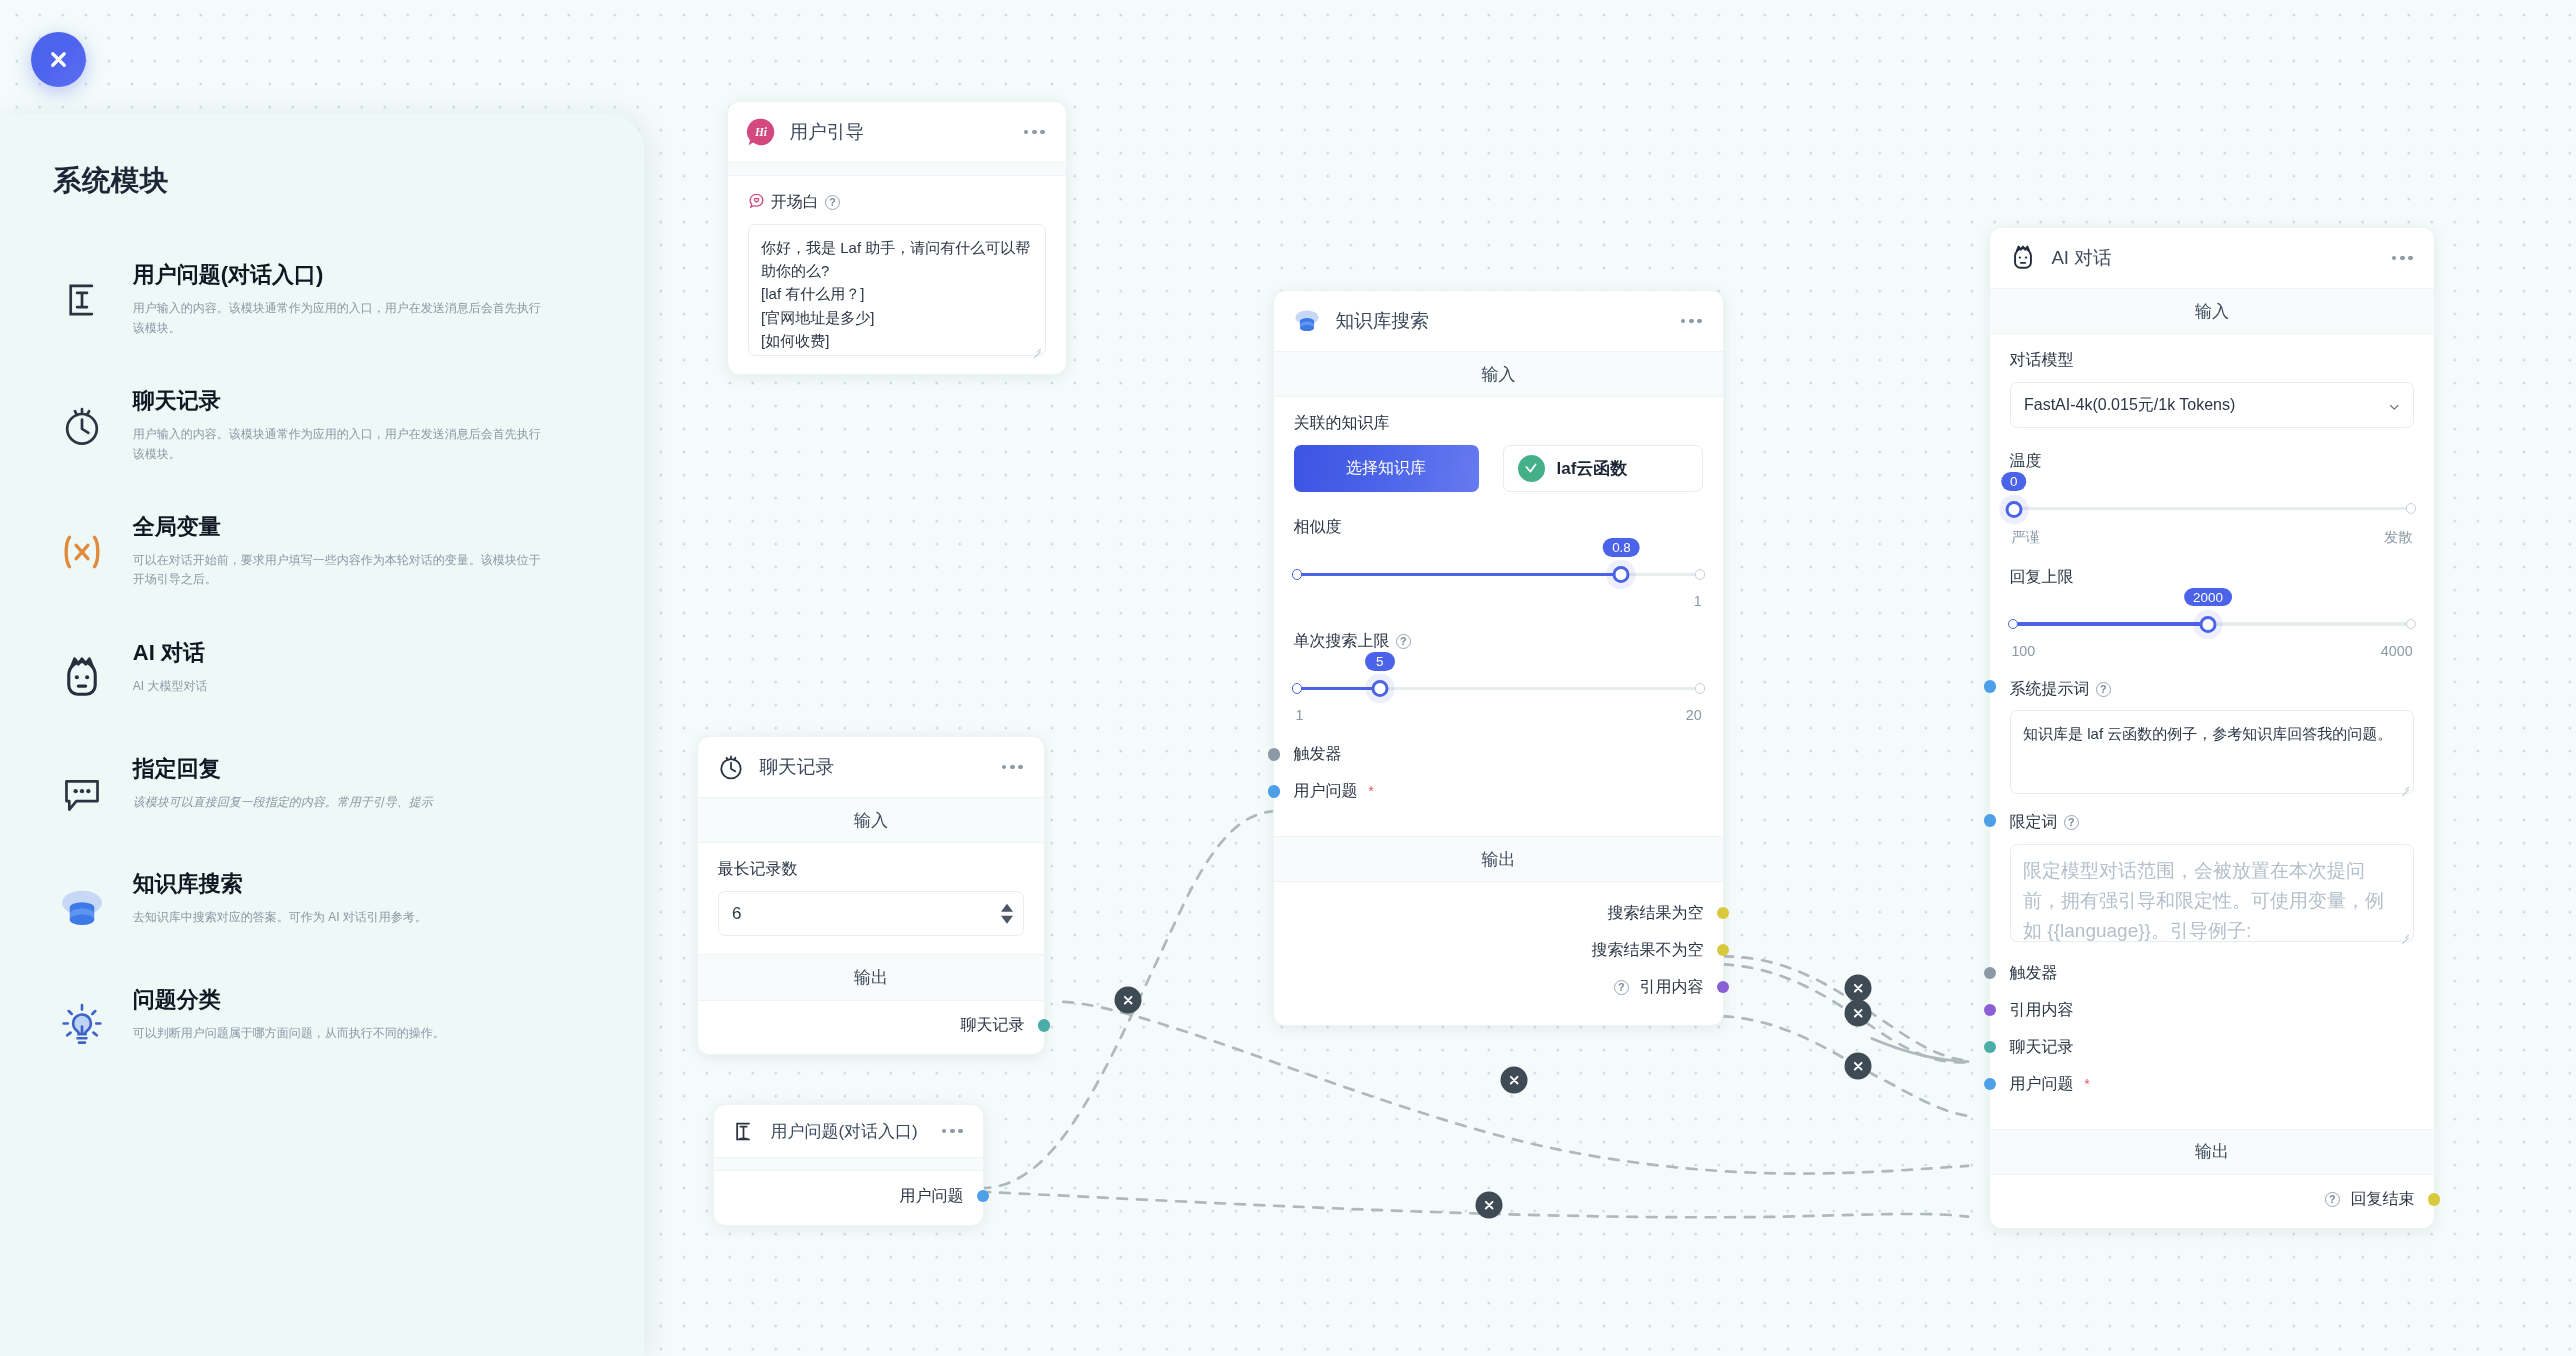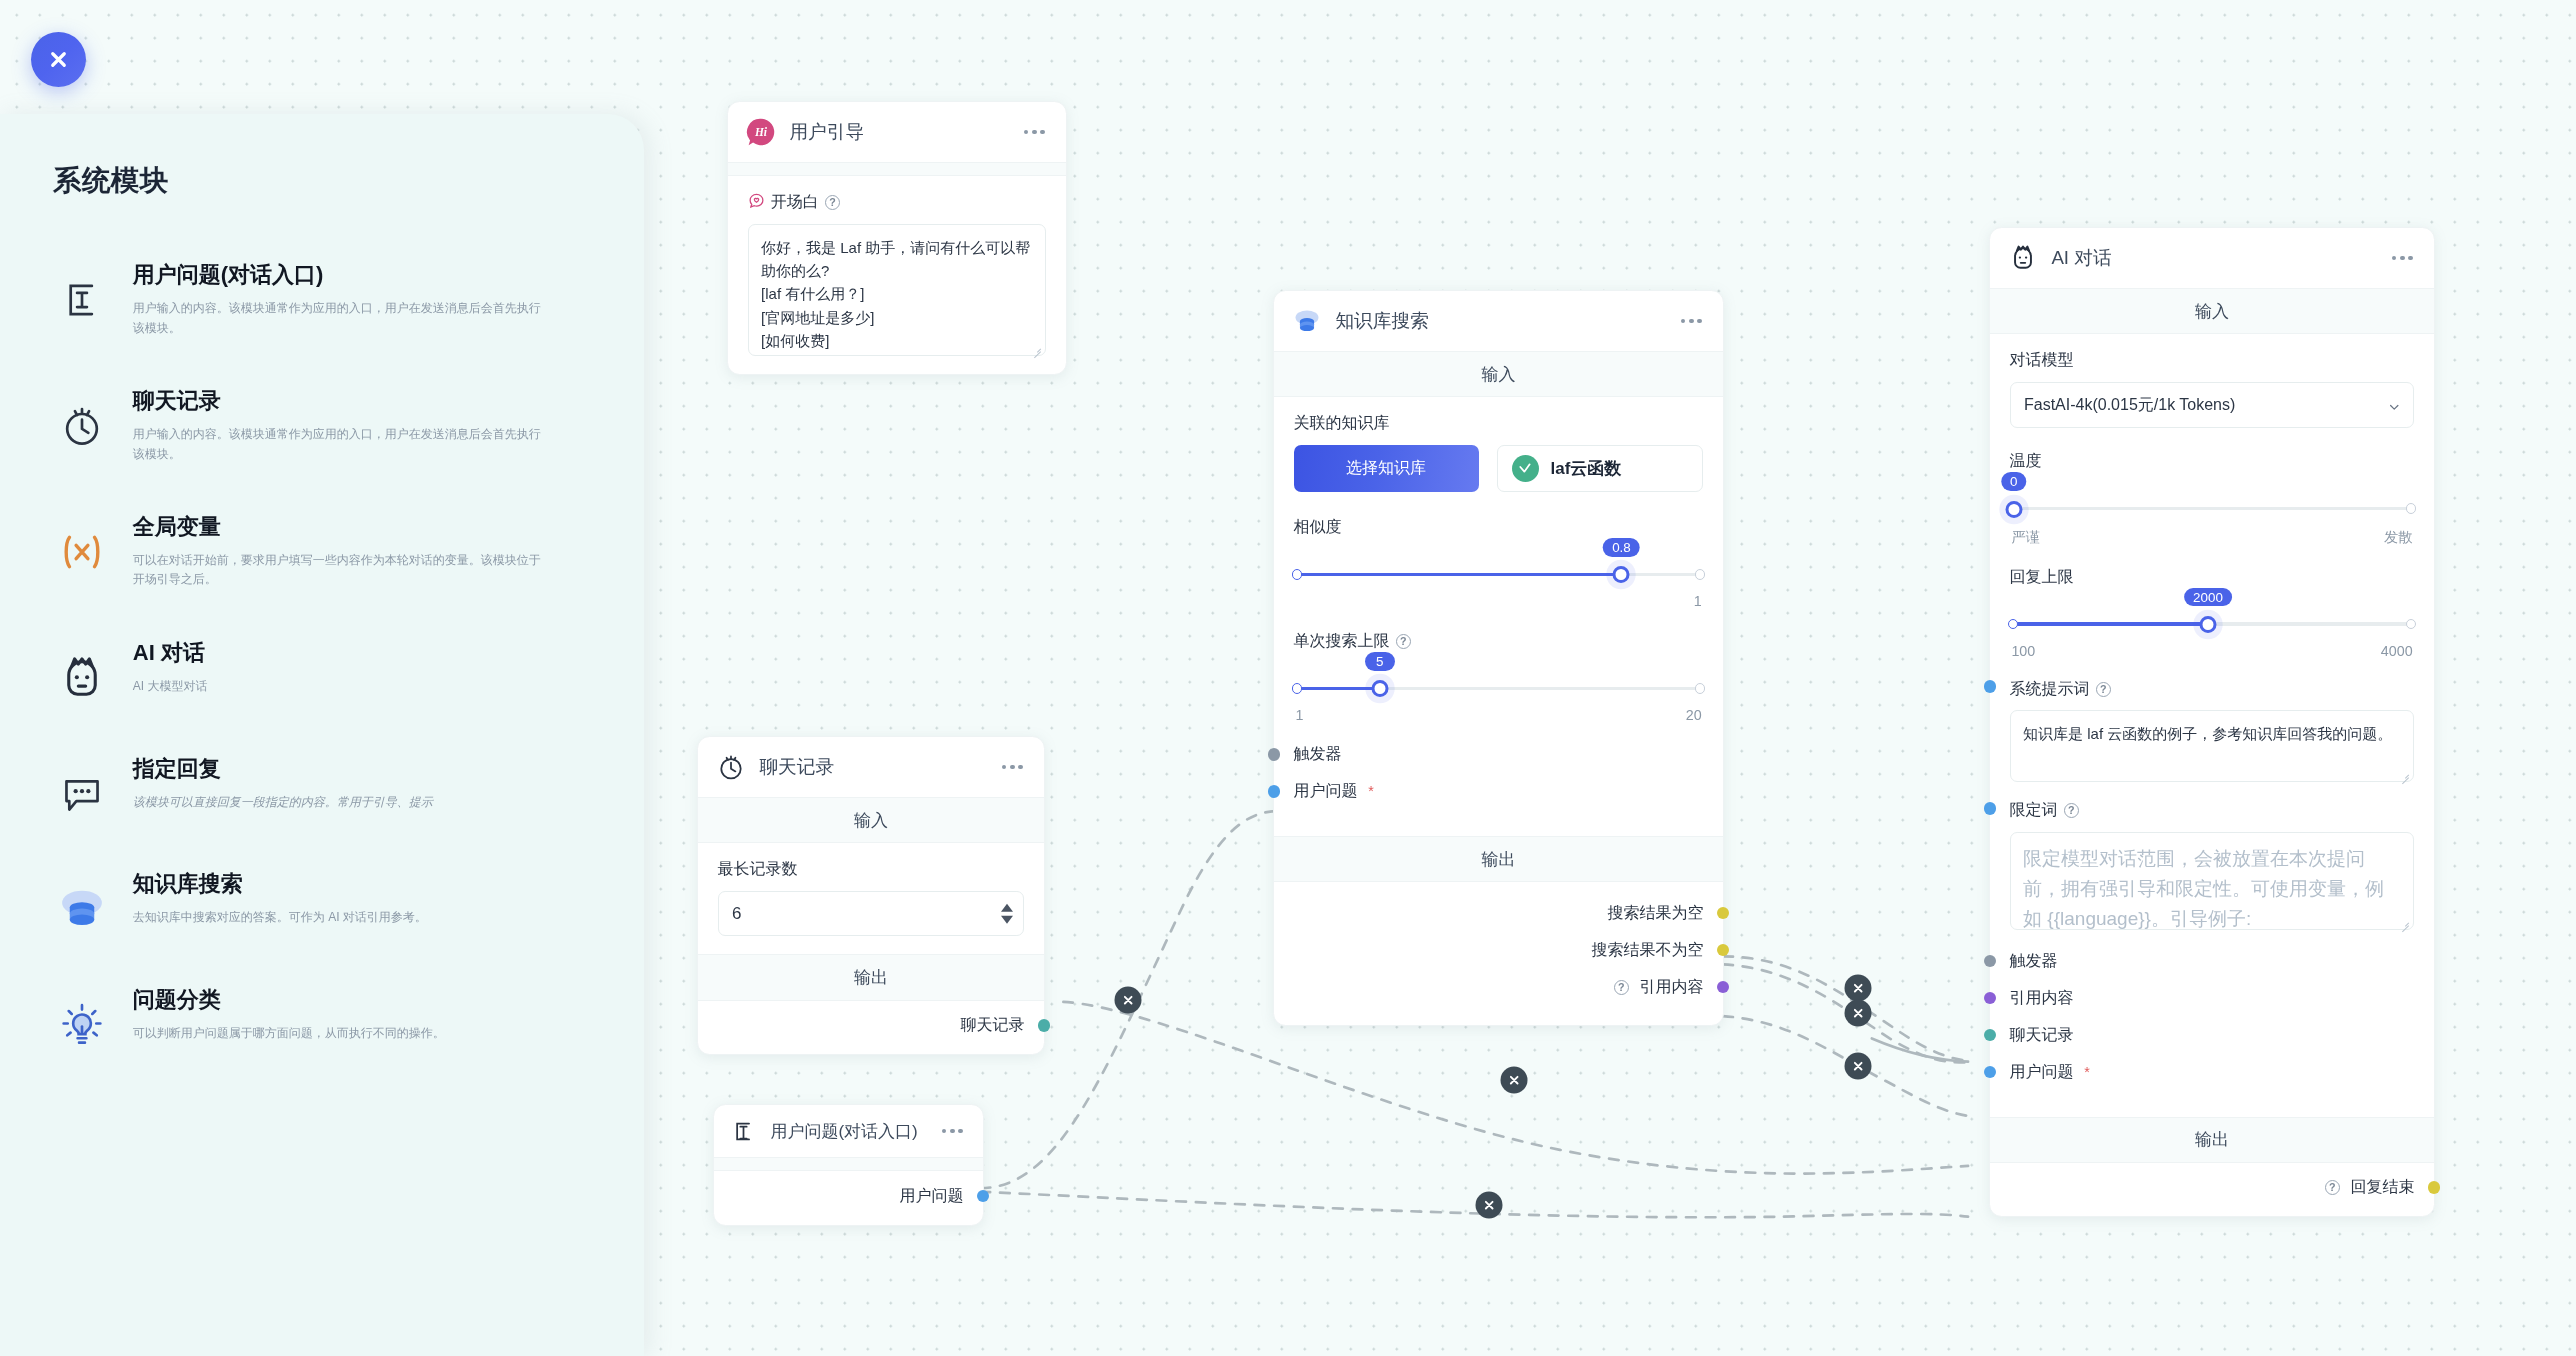--- a/index.html
+++ b/index.html
@@ -160,21 +160,21 @@
     background: #fff; position: relative;
   }
   .spin { position: absolute; right: 10.7px; top: 50%; transform: translateY(-50%);
           display: flex; flex-direction: column; gap: 4.5px; cursor: pointer; }
   .spin i { display:block; width:0; height:0; border-left:6.2px solid transparent;
             border-right:6.2px solid transparent; }
   .spin i.up { border-bottom: 8px solid #4b5563; }
   .spin i.dn { border-top: 8px solid #4b5563; }
 
   
-  .chips { display: flex; gap: 18px; }
+  .chips { display: flex; gap: 24px; }
   .btn-primary {
     background: linear-gradient(100deg,#3c54e3 0%,#4a63e8 45%,#667af0 100%);
     color: #fff; font-size: 16px; border-radius: 7.1px; border: none;
     padding: 11.6px 25px; cursor: pointer; flex: 0 0 auto; min-width: 185px;
   }
   .chip {
     border: 0.9px solid #e6edee; border-radius: 7.1px; padding: 9px 14.3px;
     display: flex; align-items: center; gap: 11.6px; flex: 1;
     font-size: 17px; font-weight: bold; color: #1c2636; cursor: pointer; background:#fff;
   }
@@ -432,21 +432,21 @@
         <span class="lo">100</span>
         <span class="hi">4000</span>
       </div>
 
       <div class="field-label" style="margin-top:16px;position:relative;">
         <span class="dot-port" style="background:#4d9fe8;position:absolute;left:-26px;top:1.8px;"></span>
         <span>系统提示词</span>
         <span class="qmark">?</span>
       </div>
       <div style="position:relative;">
-        <div class="ta" style="height:72px;">知识库是 laf 云函数的例子，参考知识库回答我的问题。</div>
+        <div class="ta" style="height:84px;">知识库是 laf 云函数的例子，参考知识库回答我的问题。</div>
         <span class="resize-grip"></span>
       </div>
 
       <div class="field-label" style="margin-top:18px;position:relative;">
         <span class="dot-port" style="background:#4d9fe8;position:absolute;left:-26px;top:1.8px;"></span>
         <span>限定词</span>
         <span class="qmark">?</span>
       </div>
       <div style="position:relative;">
         <div class="ta ph" style="height:98px;">限定模型对话范围，会被放置在本次提问前，拥有强引导和限定性。可使用变量，例如 {{language}}。引导例子:

